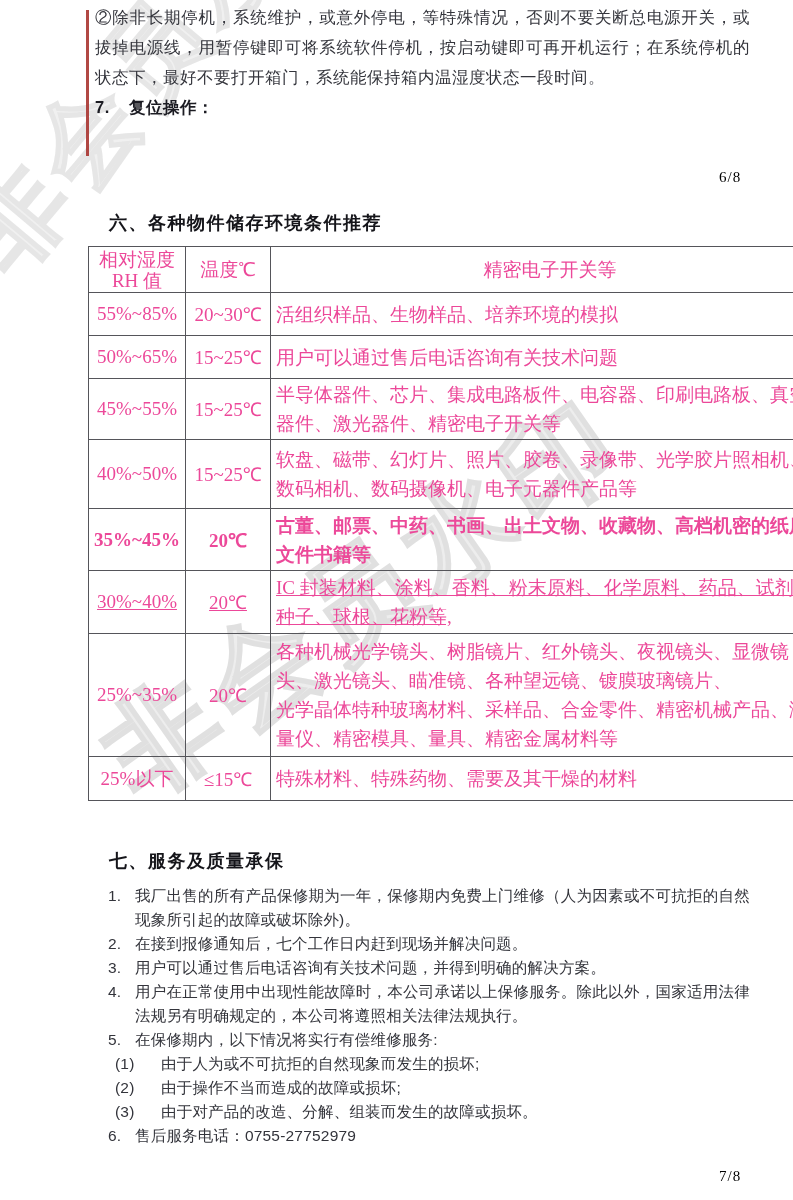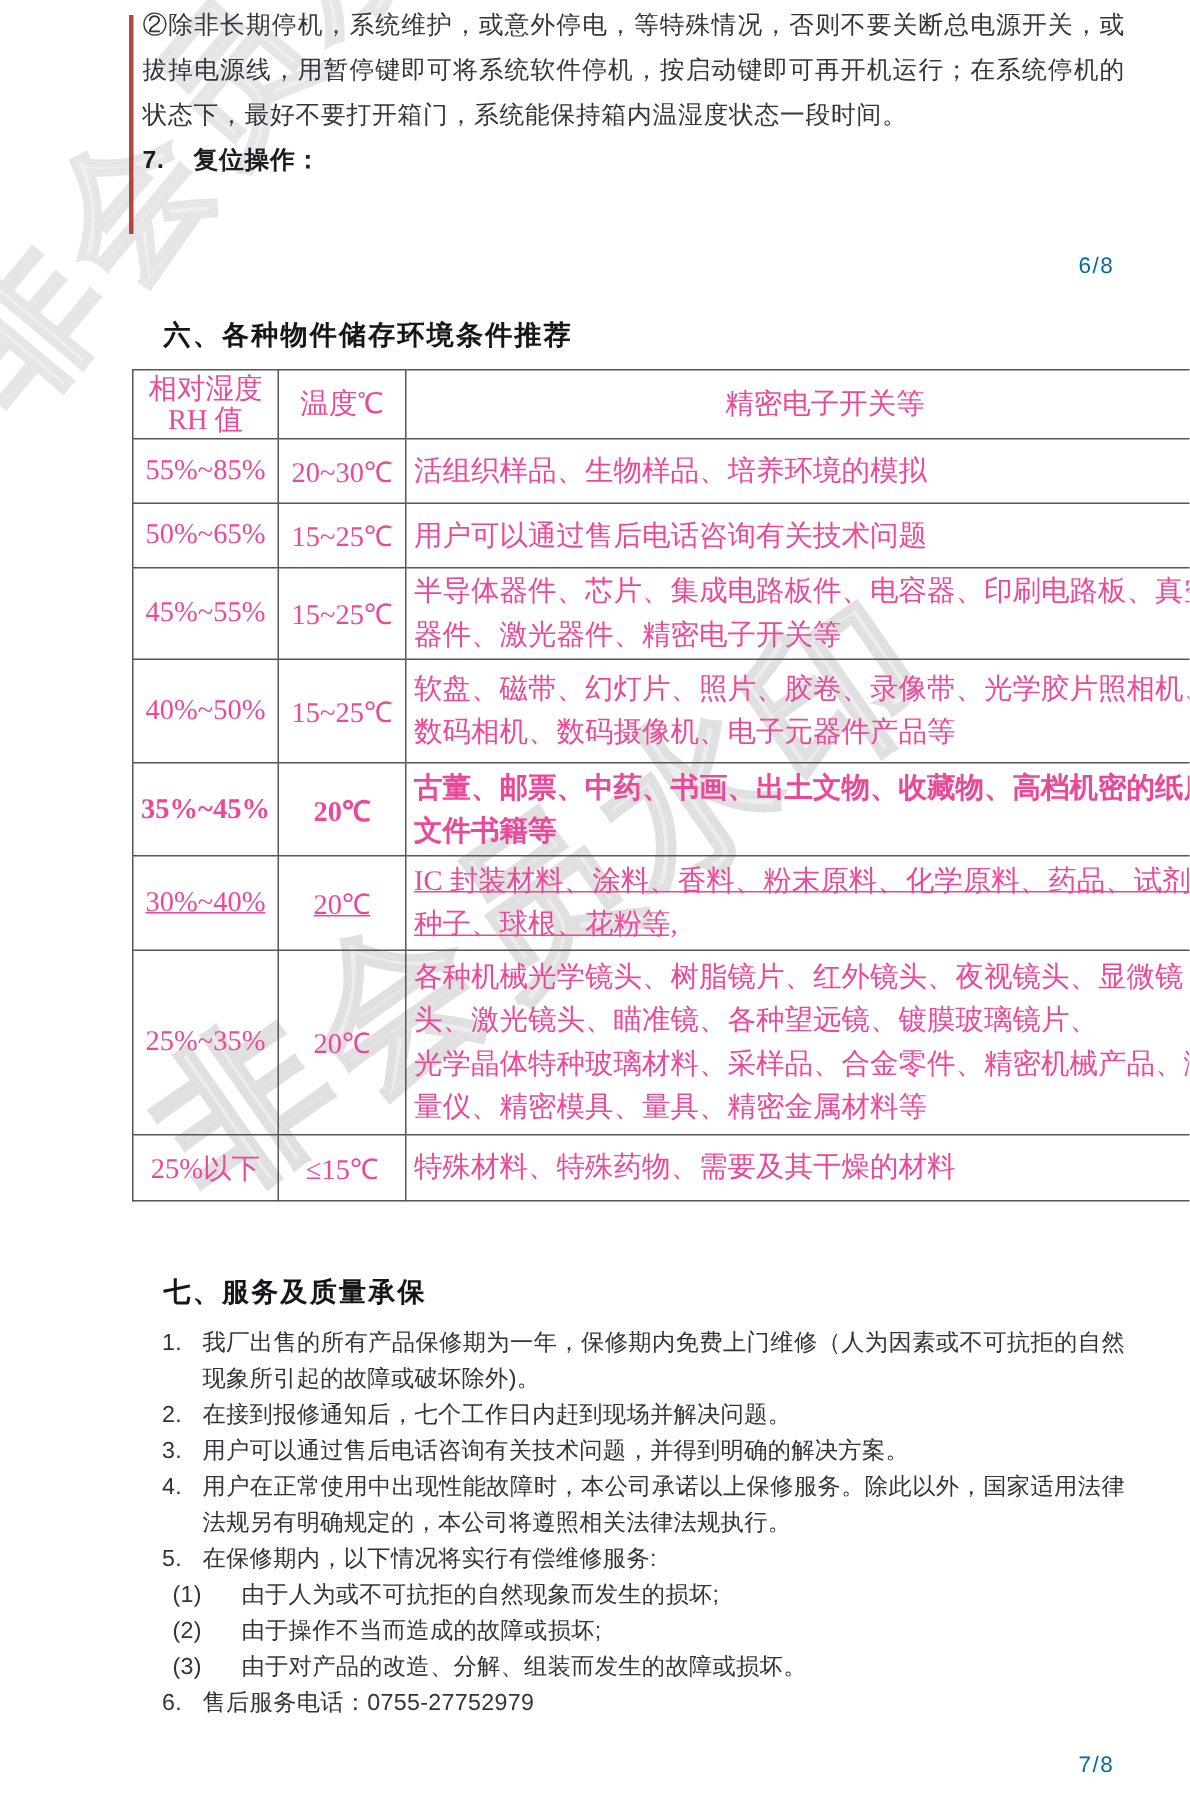--- a/index.html
+++ b/index.html
@@ -21,22 +21,22 @@
   #revision-bar{position:absolute;left:86px;top:10px;width:3px;height:146px;background:#a83430;opacity:.9;z-index:2;}
   
   #top-block{
     position:absolute;left:95px;top:2px;width:655px;z-index:1;
     font-size:16.5px;line-height:30px;letter-spacing:.5px;text-align:justify;
   }
   #top-block p{margin:0;}
   .bold-line{font-weight:bold;color:#1c1c23;text-align:left;}
   .bold-line .num{display:inline-block;width:34px;}
   .pagenum{
-    position:absolute;font-size:15px;color:#0369a1;z-index:1;
-    font-family:Liberation Sans, sans-serif;letter-spacing:1px;
+    position:absolute;font-size:15px;color:#000000;z-index:1;
+    font-family:Liberation Serif, serif;letter-spacing:1px;
   }
   #pagenum-6{left:719px;top:169px;}
   #pagenum-7{left:719px;top:1168px;}
   
   .sec-title{
     position:absolute;left:109px;z-index:1;
     font-size:18px;font-weight:bold;color:#15151a;letter-spacing:1.5px;
   }
   #sec6-title{top:211px;}
   #sec7-title{top:849px;}

